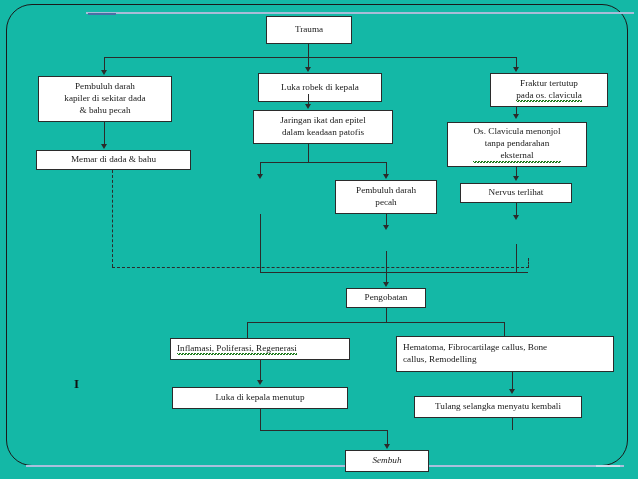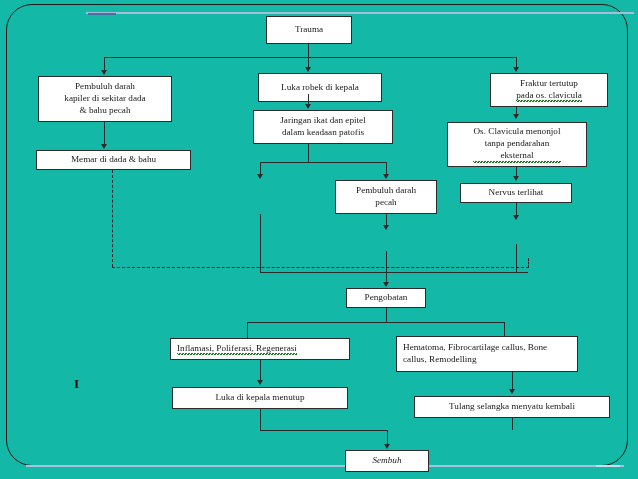--- a/index.html
+++ b/index.html
@@ -184,30 +184,30 @@
 
 
   <div class="node" style="left:346px; top:288px; width:80px; height:20px;">
     <span>Pengobatan</span>
   </div>
 
   <div class="node left-align" style="left:170px; top:338px; width:180px; height:22px;">
     <span class="squiggle">Inflamasi, Poliferasi, Regenerasi</span>
   </div>
 
-  <div class="node left-align" style="left:396px; top:336px; width:182px; height:36px;">
+  <div class="node left-align" style="left:396px; top:336px; width:218px; height:36px;">
     <span>Hematoma, Fibrocartilage callus, Bone
 callus, Remodelling</span>
   </div>
 
   <div class="node" style="left:172px; top:387px; width:176px; height:22px;">
     <span>Luka di kepala menutup</span>
   </div>
 
-  <div class="node" style="left:414px; top:396px; width:196px; height:22px;">
+  <div class="node" style="left:414px; top:396px; width:168px; height:22px;">
     <span>Tulang selangka menyatu kembali</span>
   </div>
 
   <div class="node" style="left:345px; top:450px; width:84px; height:22px;font-style:italic;">
     <span>Sembuh</span>
   </div>
 
   <div class="conn v" style="left:308px; top:44px; height:13px;"></div>
   <div class="conn h" style="left:104px; top:57px; width:412px;"></div>
 

